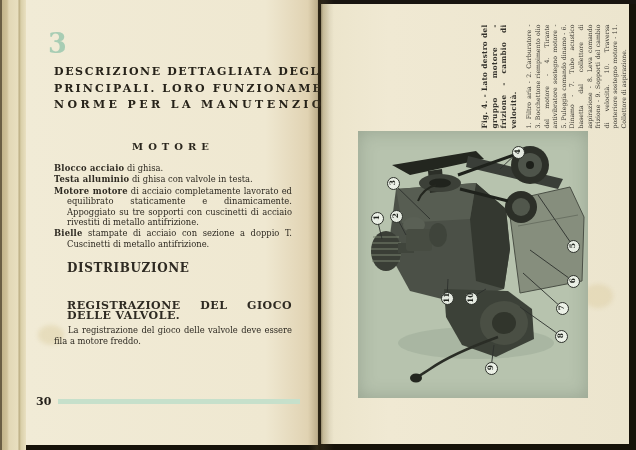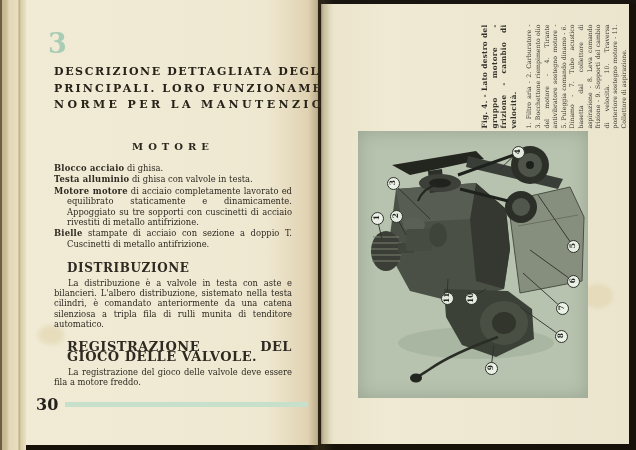--- a/index.html
+++ b/index.html
@@ -51,23 +51,23 @@
   .heading-line:nth-child(3){letter-spacing:3.4px;}
   #section-title{
     position:absolute;left:28px;top:141px;width:238px;text-align:center;
     font-weight:bold;font-size:10px;letter-spacing:5px;color:#2a261d;
   }
   #body-block{position:absolute;left:28px;top:163px;width:238px;font-size:8.4px;line-height:10.4px;text-align:justify;}
   .spec{margin:0 0 1px 0;padding-left:13px;text-indent:-13px;}
   .spec b{letter-spacing:.2px;}
   #sub-distribuzione{margin:14px 0 4px 0;font-weight:bold;font-size:12px;letter-spacing:.6px;text-indent:0;}
   .para{margin:0;text-indent:14px;}
-  #sub-registrazione{margin:12px 0 4px 0;font-weight:bold;font-size:13px;letter-spacing:.5px;text-indent:0;}
+  #sub-registrazione{margin:27px 0 4px 0;font-weight:bold;font-size:11px;letter-spacing:.5px;text-indent:0;}
   #footer-row{position:absolute;left:10px;top:395px;width:288px;display:flex;align-items:center;}
-  #page-number{font-weight:bold;font-size:16px;color:#24201a;}
+  #page-number{font-weight:bold;font-size:11px;color:#24201a;}
   #footer-bar{margin-left:7px;width:242px;height:5px;background:#c6e0cb;}
   
   #engine-photo{
     position:absolute;left:358px;top:131px;width:230px;height:267px;
     background:#b7c3ae;box-shadow:inset 0 0 18px rgba(60,70,55,.25);
   }
   #engine-photo svg{position:absolute;left:0;top:0;}
   .callout{
     position:absolute;width:13px;height:13px;border-radius:50%;
     background:rgba(238,243,234,.95);border:1px solid #2e322c;
@@ -111,21 +111,20 @@
     <div id="section-title">MOTORE</div>
 
     <div id="body-block">
       <div>
           <p class="spec"><b>Blocco acciaio</b> di ghisa.</p>
           <p class="spec"><b>Testa alluminio</b> di ghisa con valvole in testa.</p>
           <p class="spec"><b>Motore motore</b> di acciaio completamente lavorato ed equilibrato staticamente e dinamicamente. Appoggiato su tre sopporti con cuscinetti di acciaio rivestiti di metallo antifrizione.</p>
           <p class="spec"><b>Bielle</b> stampate di acciaio con sezione a doppio T. Cuscinetti di metallo antifrizione.</p>
         </div>
       <p id="sub-distribuzione" class="spec">DISTRIBUZIONE</p>
-      <p class="para">La distribuzione è a valvole in testa con aste e bilancieri. L'albero distribuzione, sistemato nella testa cilindri, è comandato anteriormente da una catena silenziosa a tripla fila di rulli munita di tenditore automatico.</p>
       <p id="sub-registrazione" class="spec">REGISTRAZIONE DEL GIOCO DELLE VALVOLE.</p>
       <p class="para">La registrazione del gioco delle valvole deve essere fila a motore freddo.</p>
     </div>
 
     <div id="footer-row">
       <span id="page-number">30</span>
       <span id="footer-bar"></span>
     </div>
   </div>
 

